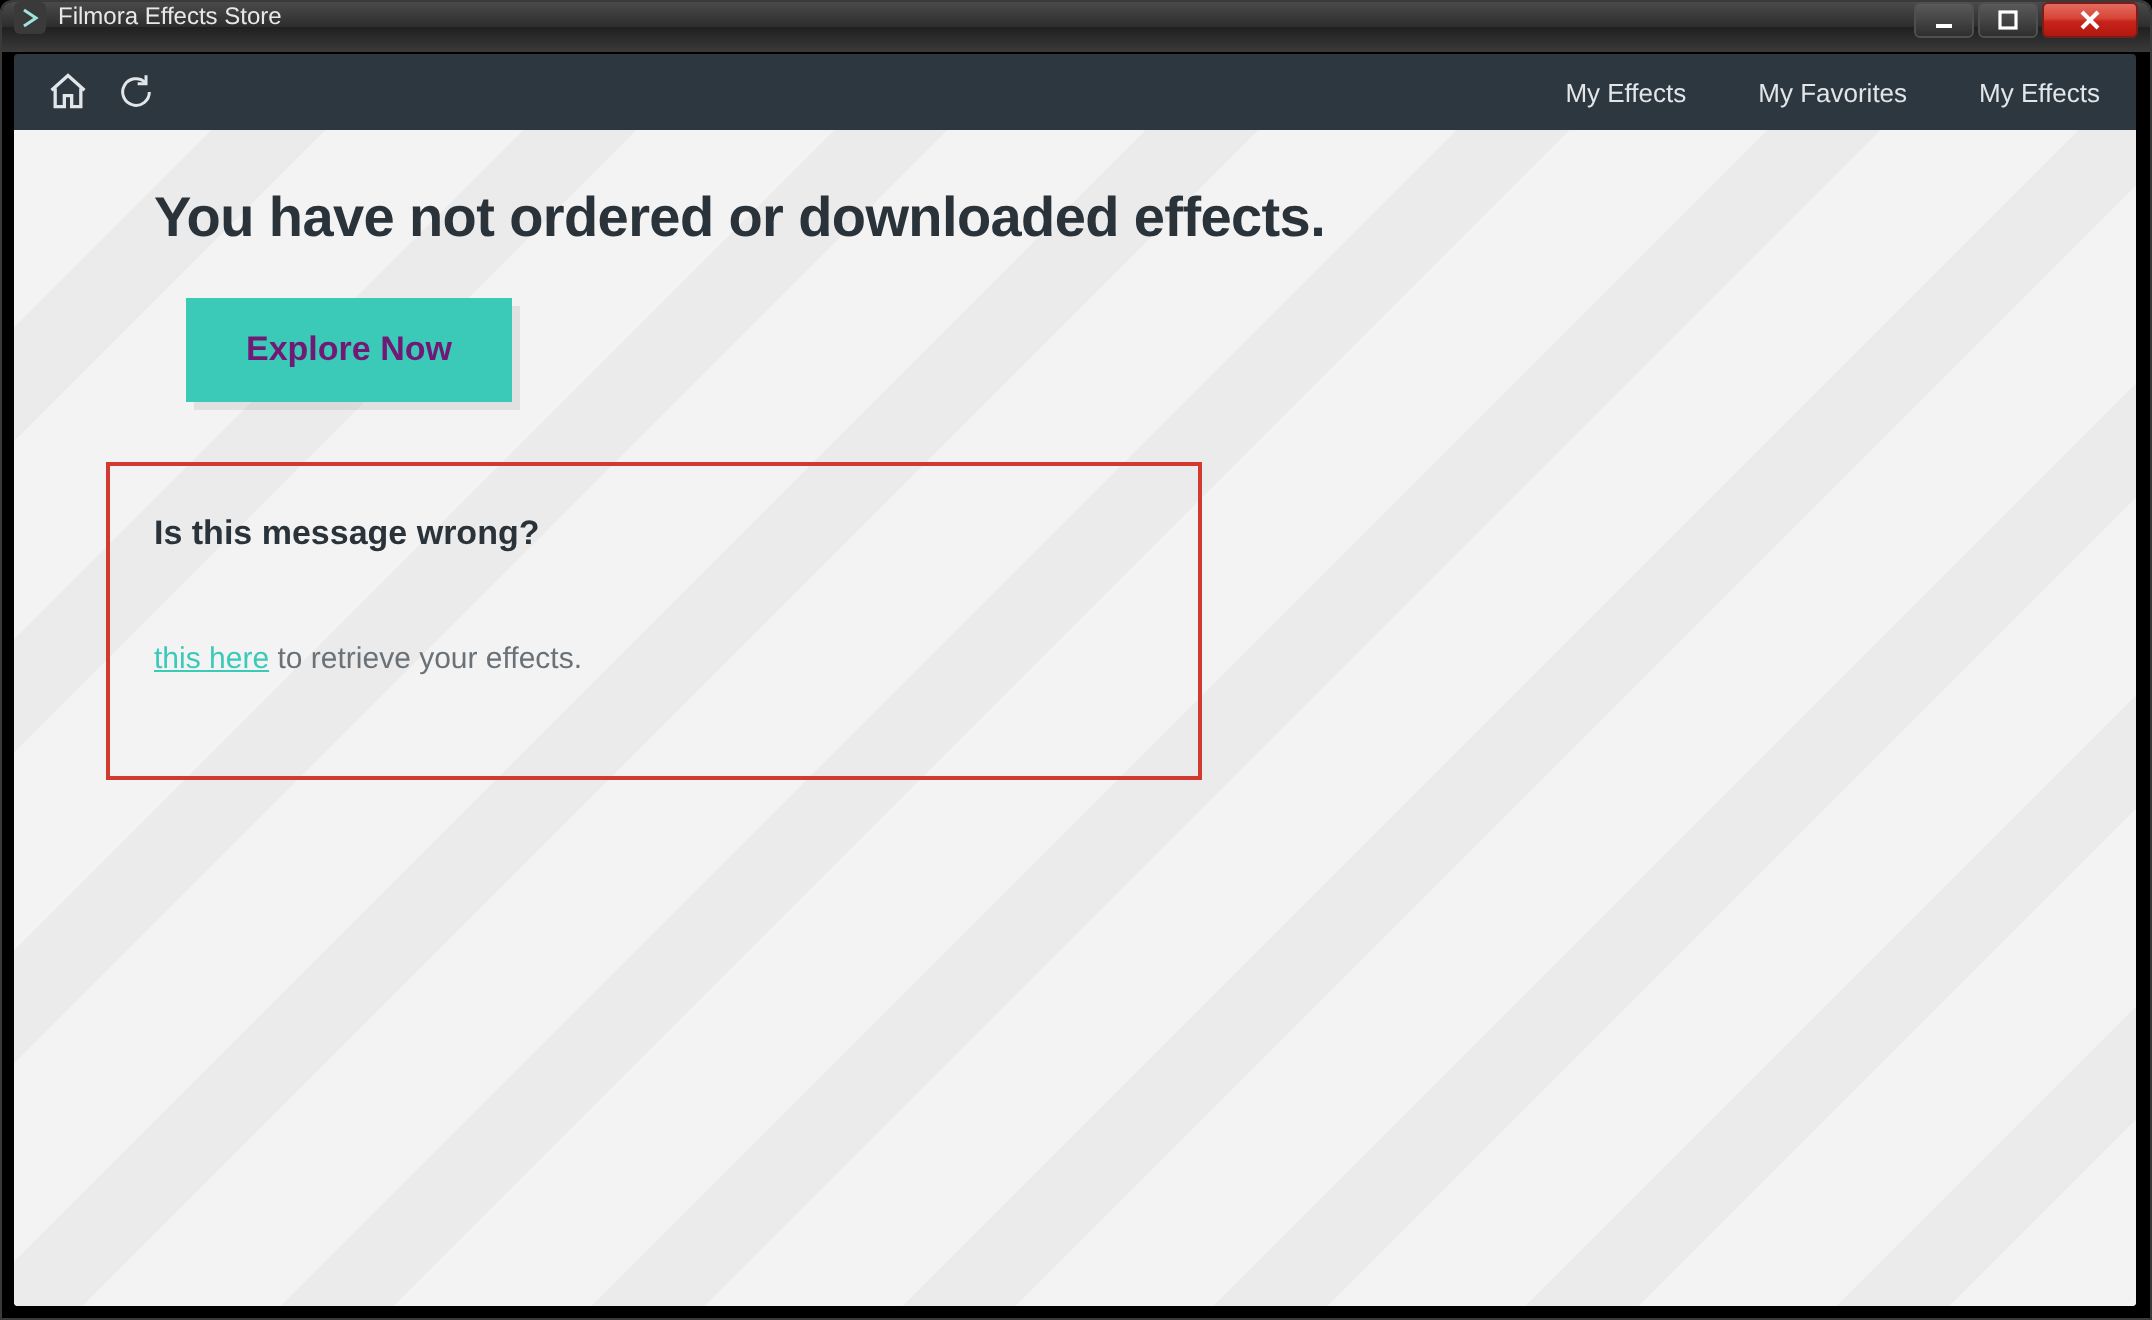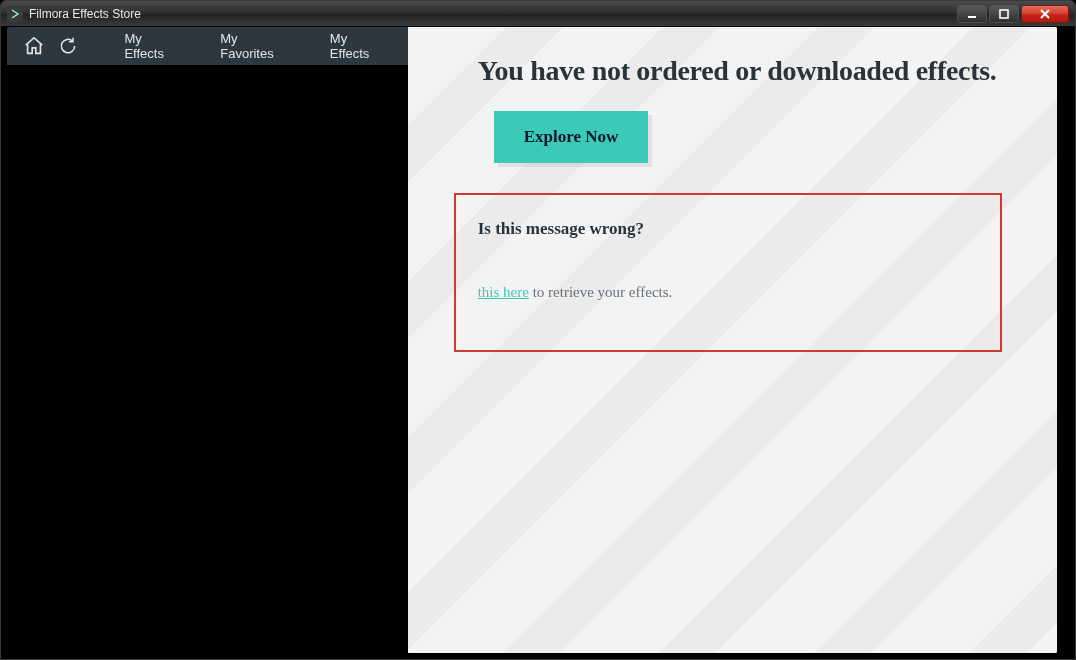--- a/index.html
+++ b/index.html
@@ -12,21 +12,21 @@
     display: flex; flex-direction: column;
     border: 1px solid #3a3a3a;
     border-radius: 6px 6px 0 0;
     overflow: hidden;
   }
 
   
   .titlebar {
     height: 26px;
     background: linear-gradient(to bottom, #4a4a4a 0%, #2d2d2d 50%, #202020 51%, #3a3a3a 100%);
-    display: flex; align-items: center;
+    display: flex; 
     padding: 0 6px 0 6px;
     color: #e8e8e8;
     font-size: 12px;
     border-bottom: 1px solid #000;
   }
   .titlebar .app-icon {
     width: 16px; height: 16px; margin-right: 6px;
     background: #3a3a3a; border-radius: 3px;
     display: flex; align-items: center; justify-content: center;
   }
@@ -43,23 +43,23 @@
   .win-btn.close {
     width: 48px;
     background: linear-gradient(to bottom, #e46a5f 0%, #d64535 45%, #c8231a 55%, #b01810 100%);
     border-color: #7a1f18;
   }
   .win-btn svg { width: 12px; height: 12px; }
 
   
   .inner {
     flex: 1 1 auto;
-    margin: 0 18px 6px 6px;
+    margin: 0 7px 6px 6px;
     background: #000;
-    display: flex; flex-direction: row;
+    display: flex; flex-direction: column;
     border-radius: 2px;
     overflow: hidden;
   }
 
   
   .toolbar {
     height: 38px;
     background: #2c3740;
     display: flex; align-items: center;
     padding: 0 18px 0 14px;
@@ -91,33 +91,32 @@
       #f3f3f3 70px,
       #ebebeb 70px,
       #ebebeb 110px
     );
     opacity: 1;
     pointer-events: none;
   }
   .content-inner {
     position: relative;
     padding: 28px 60px 30px 70px;
-    font-family: Liberation Serif, serif;
   }
   .headline {
     font-size: 28px;
     font-weight: 800;
     color: #2a333a;
     letter-spacing: -0.3px;
     margin-bottom: 24px;
   }
   .explore-btn {
     display: inline-block;
     background: #3bc9b8;
-    color: #0f172a;
+    color: #701a75;
     font-weight: 800;
     font-size: 17px;
     padding: 16px 30px;
     box-shadow: 4px 4px 0 rgba(0,0,0,0.07);
     cursor: pointer;
     margin-left: 16px;
     margin-bottom: 30px;
   }
 
   .wrong-box {

